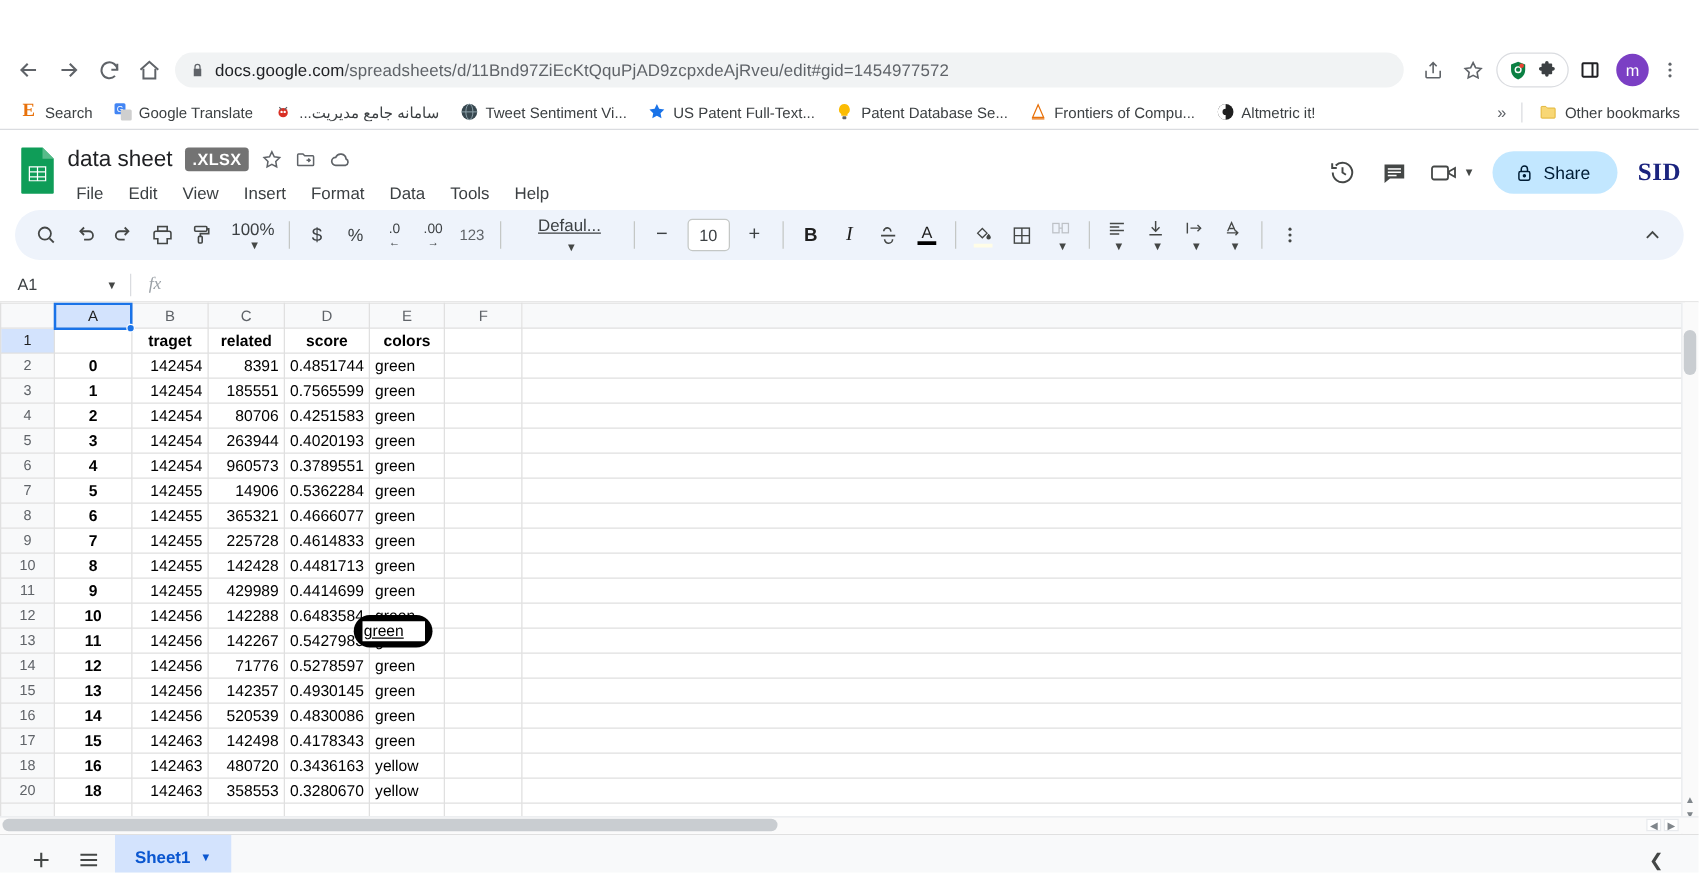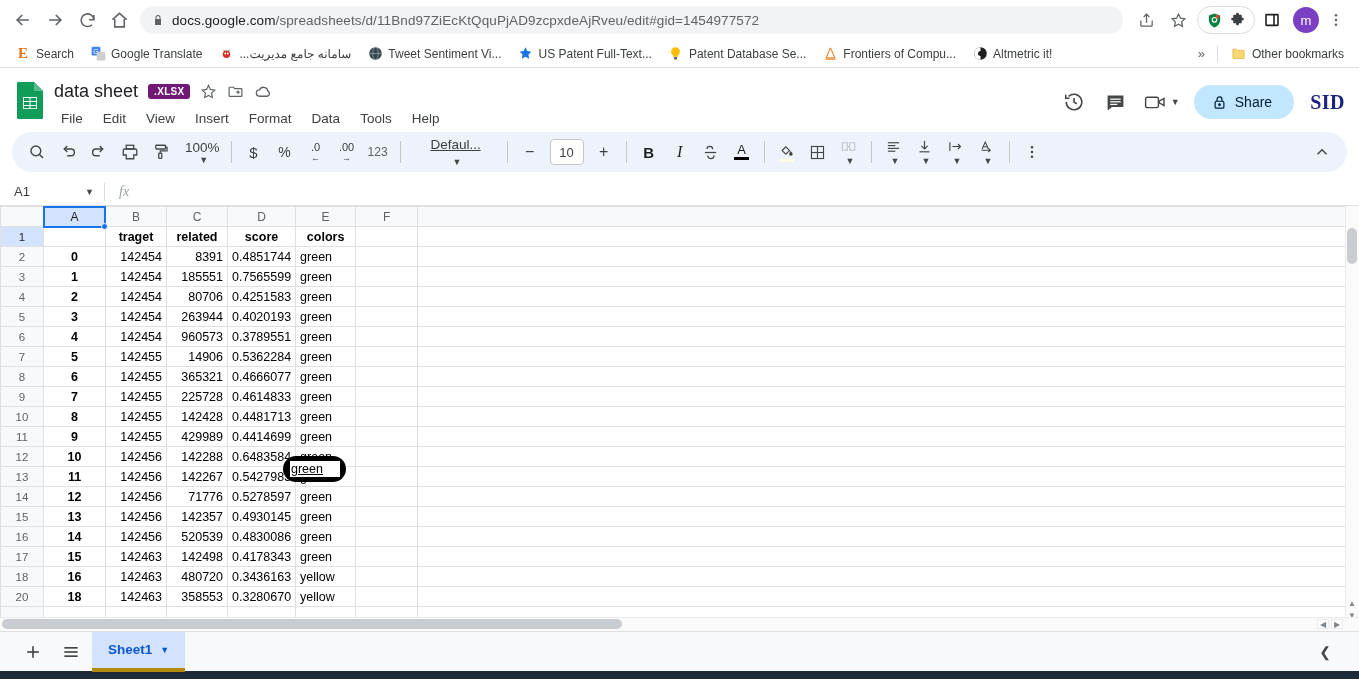--- a/index.html
+++ b/index.html
@@ -4,21 +4,21 @@
 <style>
   * { box-sizing: border-box; margin: 0; padding: 0; }
   html, body {
     width: 1359px; height: 698px;
     font-family: "Liberation Sans", sans-serif;
     background: #fff;
     overflow: hidden;
   }
 
   
-  #browser-chrome { background: #fff; }
+  #browser-chrome { background: #fff; margin-top: 36px; }
 
   #nav-bar {
     height: 40px; display: flex; align-items: center;
     padding: 0 8px; gap: 2px;
   }
   .nav-btn {
     width: 30px; height: 30px; border-radius: 50%;
     display: flex; align-items: center; justify-content: center;
     color: #5f6368; flex: 0 0 auto;
   }
@@ -74,21 +74,21 @@
 
   #docs-header { display: flex; align-items: flex-start; padding: 8px 14px 0 14px; height: 62px; }
   #sheets-logo {
     width: 32px; height: 40px; margin-right: 8px; margin-top: 4px;
     flex: 0 0 32px;
   }
   #title-block { flex: 1 1 auto; min-width: 0; text-align: right; }
   #title-row { display: flex; align-items: center; gap: 10px; height: 30px; }
   #doc-title { font-size: 18px; color: #202124; white-space: nowrap; }
   #xlsx-badge {
-    background: #701a75; color: #fff; font-size: 10px; font-weight: bold;
+    background: #737373; color: #fff; font-size: 13px; font-weight: bold;
     padding: 2px 6px; border-radius: 3px; letter-spacing: .3px;
   }
   .title-ico { color: #5f6368; display: flex; align-items: center; }
   #menu-row { display: flex; gap: 6px; margin-top: 3px; }
   .menu-item {
     font-size: 13.5px; color: #3c4043; padding: 2px 7px; border-radius: 4px;
     white-space: nowrap;
   }
   #header-right { display: flex; align-items: center; gap: 6px; padding-top: 8px; }
   .hdr-ico {

